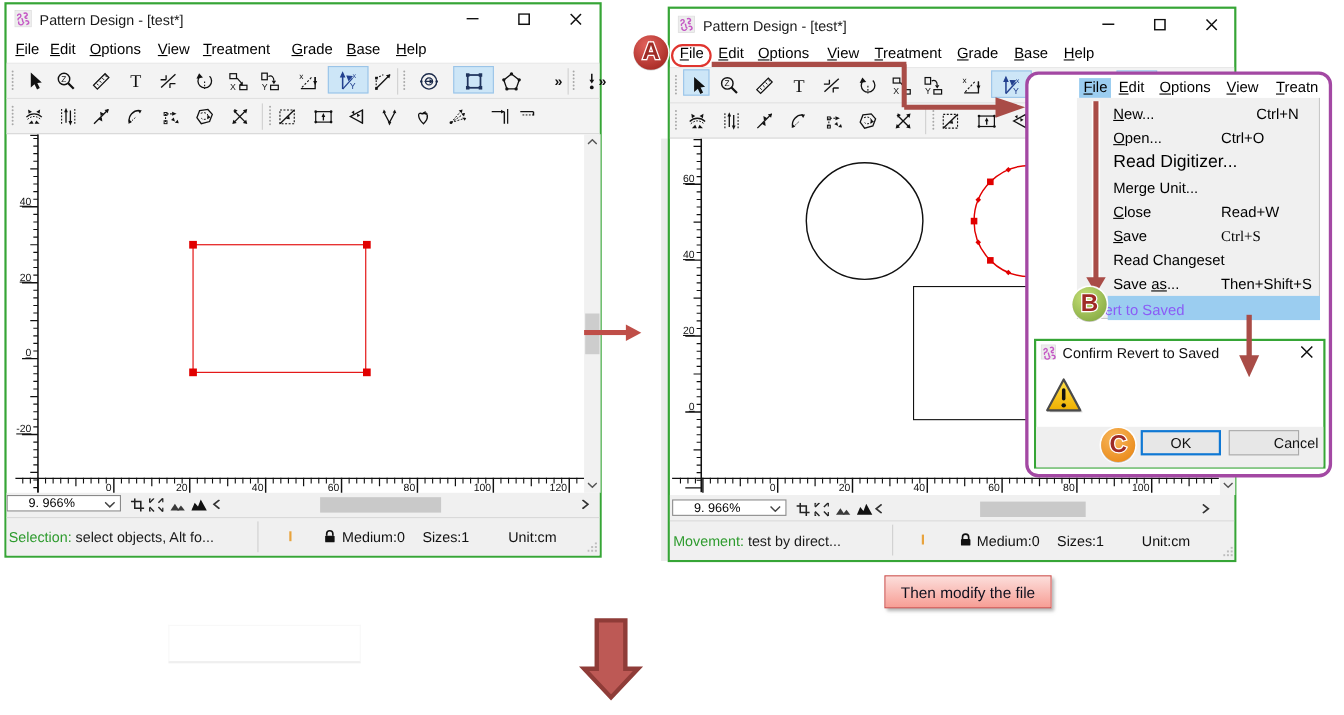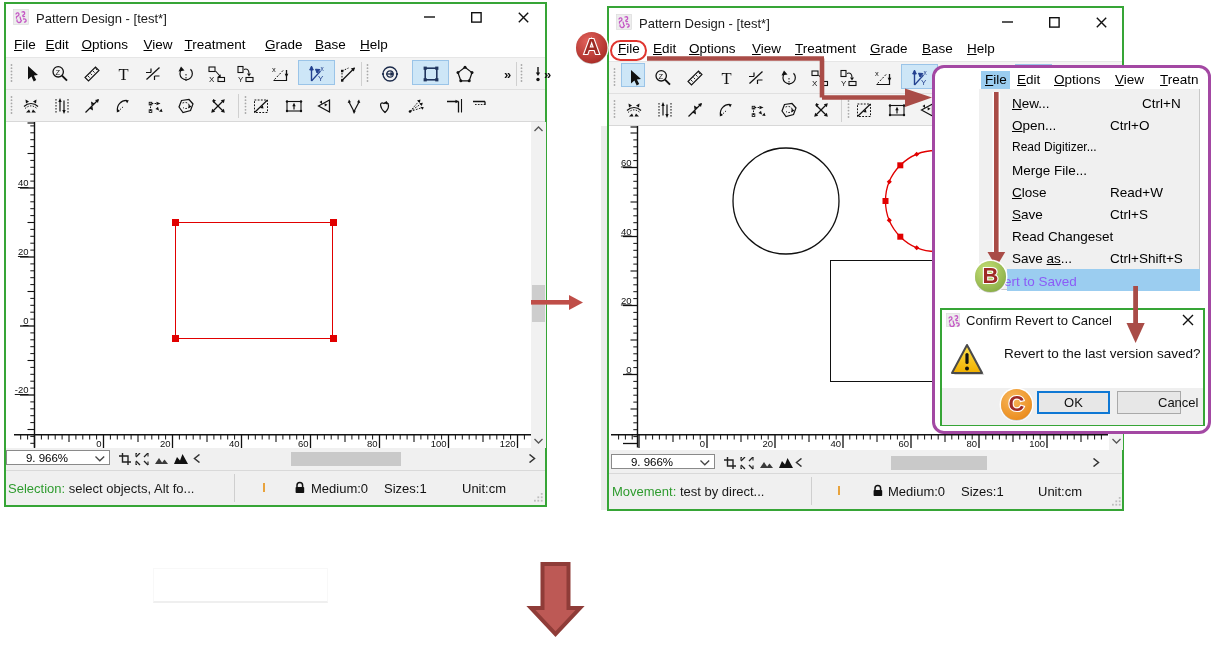--- a/index.html
+++ b/index.html
@@ -974,59 +974,58 @@
 <div style="position:absolute;left:985px;top:71px;height:17px;line-height:17px;font-size:13.5px;font-family:'Liberation Sans',sans-serif;color:#000;z-index:11;"><u>F</u>ile</div>
 <div style="position:absolute;left:1017px;top:71px;height:17px;line-height:17px;font-size:13.5px;font-family:'Liberation Sans',sans-serif;color:#000;z-index:11;"><u>E</u>dit</div>
 <div style="position:absolute;left:1054px;top:71px;height:17px;line-height:17px;font-size:13.5px;font-family:'Liberation Sans',sans-serif;color:#000;z-index:11;"><u>O</u>ptions</div>
 <div style="position:absolute;left:1115px;top:71px;height:17px;line-height:17px;font-size:13.5px;font-family:'Liberation Sans',sans-serif;color:#000;z-index:11;"><u>V</u>iew</div>
 <div style="position:absolute;left:1160px;top:71px;height:17px;line-height:17px;font-size:13.5px;font-family:'Liberation Sans',sans-serif;color:#000;z-index:11;"><u>T</u>reatn</div>
 <div style="position:absolute;left:979px;top:89px;width:221px;height:201px;background:#f0f0f0;border-right:1px solid #c8c8c8;border-bottom:1px solid #c8c8c8;z-index:11;"></div>
 <div style="position:absolute;left:1012px;top:94.9px;height:17px;line-height:17px;font-size:13.5px;font-family:'Liberation Sans',sans-serif;color:#000;z-index:12;"><u>N</u>ew...</div>
 <div style="position:absolute;left:1110px;top:94.9px;height:17px;line-height:17px;font-size:13.5px;font-family:'Liberation Sans',sans-serif;color:#000;z-index:12;margin-left:32px;">Ctrl+N</div>
 <div style="position:absolute;left:1012px;top:117.1px;height:17px;line-height:17px;font-size:13.5px;font-family:'Liberation Sans',sans-serif;color:#000;z-index:12;"><u>O</u>pen...</div>
 <div style="position:absolute;left:1110px;top:117.1px;height:17px;line-height:17px;font-size:13.5px;font-family:'Liberation Sans',sans-serif;color:#000;z-index:12;text-align:center;">Ctrl+O</div>
-<div style="position:absolute;left:1012px;top:139.3px;height:17px;line-height:17px;font-size:12px;font-family:'Liberation Sans',sans-serif;color:#000;z-index:12;">Read Digitizer...</div>
-<div style="position:absolute;left:1012px;top:161.5px;height:17px;line-height:17px;font-size:13.5px;font-family:'Liberation Sans',sans-serif;color:#000;z-index:12;">Merge File...</div>
+<div style="position:absolute;left:1012px;top:139.3px;height:17px;line-height:17px;font-size:16px;font-family:'Liberation Sans',sans-serif;color:#000;z-index:12;">Read Digitizer...</div>
+<div style="position:absolute;left:1012px;top:161.5px;height:17px;line-height:17px;font-size:13.5px;font-family:'Liberation Sans',sans-serif;color:#000;z-index:12;">Merge Unit...</div>
 <div style="position:absolute;left:1012px;top:183.7px;height:17px;line-height:17px;font-size:13.5px;font-family:'Liberation Sans',sans-serif;color:#000;z-index:12;"><u>C</u>lose</div>
 <div style="position:absolute;left:1110px;top:183.7px;height:17px;line-height:17px;font-size:13.5px;font-family:'Liberation Sans',sans-serif;color:#000;z-index:12;">Read+W</div>
 <div style="position:absolute;left:1012px;top:205.9px;height:17px;line-height:17px;font-size:13.5px;font-family:'Liberation Sans',sans-serif;color:#000;z-index:12;"><u>S</u>ave</div>
-<div style="position:absolute;left:1110px;top:205.9px;height:17px;line-height:17px;font-size:13.5px;font-family:Liberation Sans, sans-serif;color:#000;z-index:12;">Ctrl+S</div>
+<div style="position:absolute;left:1110px;top:205.9px;height:17px;line-height:17px;font-size:13.5px;font-family:Liberation Serif, serif;color:#000;z-index:12;">Ctrl+S</div>
 <div style="position:absolute;left:1012px;top:228.1px;height:17px;line-height:17px;font-size:13.5px;font-family:'Liberation Sans',sans-serif;color:#000;z-index:12;">Read Changeset</div>
 <div style="position:absolute;left:1012px;top:250.3px;height:17px;line-height:17px;font-size:13.5px;font-family:Liberation Sans, sans-serif;color:#000;z-index:12;">Save <u>as</u>...</div>
-<div style="position:absolute;left:1110px;top:250.3px;height:17px;line-height:17px;font-size:13.5px;font-family:'Liberation Sans',sans-serif;color:#000;z-index:12;">Ctrl+Shift+S</div>
+<div style="position:absolute;left:1110px;top:250.3px;height:17px;line-height:17px;font-size:13.5px;font-family:'Liberation Sans',sans-serif;color:#000;z-index:12;">Then+Shift+S</div>
 <div style="position:absolute;left:1007px;top:269px;width:193px;height:22px;background:#9bcdf0;z-index:11;"></div>
 <div style="position:absolute;left:980px;top:272.5px;height:17px;line-height:17px;font-size:13.5px;font-family:'Liberation Sans',sans-serif;color:#8b5cf6;z-index:12;"><u>R</u>evert to Saved</div>
 <div style="position:absolute;left:940px;top:307.5px;width:265px;height:118.5px;background:#fff;border:2px solid #36a536;z-index:13;"></div>
 <svg style="position:absolute;left:946px;top:313px;z-index:14;" width="14" height="14" viewBox="0 0 14 14">
       <rect x="0.5" y="0.5" width="13" height="13" fill="#ededed" stroke="#d8d8d8" stroke-width="0.6"></rect>
       <g stroke="#c558c5" stroke-width="1.3" fill="none" stroke-linecap="round">
         <path d="M3,5 C4.5,2.5 7,4.5 5.5,6.5 C4,8 3,7 3.5,9"></path>
         <path d="M9,3 C12,2 12.5,5 10.5,5.8 C9,6.4 10,8 11.5,7.5"></path>
         <path d="M4,11 C3.5,13.5 6.5,14.5 8,12.5"></path>
         <path d="M10.5,10 C13.5,9.5 14,12.5 11.5,13.2"></path>
         <path d="M7,8 C8,9.5 7,11 8.5,11.5"></path>
       </g>
     </svg>
-<div style="position:absolute;left:966px;top:313px;height:16px;line-height:16px;font-size:13px;font-family:'Liberation Sans',sans-serif;color:#111;z-index:14;">Confirm Revert to Cancel</div>
+<div style="position:absolute;left:966px;top:313px;height:16px;line-height:16px;font-size:13px;font-family:'Liberation Sans',sans-serif;color:#111;z-index:14;">Confirm Revert to Saved</div>
 <svg style="position:absolute;left:1182px;top:314px;z-index:14;" width="12" height="12" viewBox="0 0 12 12">
       <path d="M1,1 L11,11 M11,1 L1,11" stroke="#111" stroke-width="1.4"></path>
     </svg>
 <svg style="position:absolute;left:950px;top:342px;z-index:14;" width="36" height="34" viewBox="0 0 36 34">
       <defs>
         <linearGradient id="wt" x1="0" y1="0" x2="0" y2="1">
           <stop offset="0" stop-color="#ffe14a"></stop>
           <stop offset="1" stop-color="#efaf00"></stop>
         </linearGradient>
       </defs>
       <polygon points="17,3 32,31 2,31" fill="#9a9a9a" opacity="0.55" transform="translate(2.2,1.8)"></polygon>
       <polygon points="17,3 32,31 2,31" fill="url(#wt)" stroke="#4a4a4a" stroke-width="2" stroke-linejoin="round"></polygon>
       <rect x="15.4" y="11" width="3.2" height="11" rx="1.6" fill="#111"></rect>
       <circle cx="17" cy="26.5" r="2" fill="#111"></circle>
     </svg>
-<div style="position:absolute;left:1004px;top:344.5px;height:17px;line-height:17px;font-size:13.5px;font-family:'Liberation Sans',sans-serif;color:#111;z-index:14;">Revert to the last version saved?</div>
 <div style="position:absolute;left:942px;top:388px;width:261px;height:36.5px;background:#efefef;z-index:13;"></div>
 <div style="position:absolute;left:1037px;top:391px;width:73px;height:23px;background:#e7e7e7;border:2px solid #0f78d4;z-index:14;text-align:center;font-size:13px;line-height:19px;font-family:'Liberation Sans',sans-serif;color:#111;">OK</div>
 <div style="position:absolute;left:1117px;top:391px;width:64px;height:23px;background:#e7e7e7;border:1px solid #a9a9a9;z-index:14;text-align:center;font-size:13px;line-height:21px;font-family:'Liberation Sans',sans-serif;color:#111;padding-left:40px;">Cancel</div>
 <svg style="position:absolute;left:528px;top:290px;z-index:5;" width="60" height="24" viewBox="0 0 60 24">
       <rect x="3" y="10" width="40" height="4.6" fill="#bf4e48"></rect>
       <polygon points="41,5 55,12.4 41,20" fill="#bf4e48"></polygon>
     </svg>
 <svg style="position:absolute;left:644px;top:52px;z-index:12;" width="292" height="58" viewBox="0 0 292 58">
       <g fill="none" stroke="#a94c47" stroke-width="4.6">
         <path d="M3,6.5 H180 M178,6.5 V45.5 M178,45.5 H262"></path>
@@ -1072,16 +1071,17 @@
         <radialGradient id="gc" cx="0.38" cy="0.3" r="0.9">
           <stop offset="0" stop-color="#f7b75c"></stop>
           <stop offset="1" stop-color="#e8820e"></stop>
         </radialGradient>
       </defs>
       <circle cx="19.5" cy="19.5" r="17.0" fill="#ffffff" opacity="0.95"></circle>
       <circle cx="19.5" cy="20.3" r="15.5" fill="#00000033"></circle>
       <circle cx="19.5" cy="19.5" r="15.5" fill="url(#gc)"></circle>
       <text x="19.5" y="25.5" text-anchor="middle" font-size="22" font-weight="bold" font-family="Liberation Sans" fill="#9e2b25" stroke="#ffffff" stroke-width="2.2" paint-order="stroke">C</text>
     </svg>
+<div style="position:absolute;left:804px;top:523px;width:152px;height:30px;background:linear-gradient(#fcdedb,#f79e95);border:1px solid #cc4b48;box-shadow:2.5px 2.5px 3px rgba(120,120,120,0.55);z-index:6;text-align:center;font-size:14px;line-height:30px;font-family:'Liberation Sans',sans-serif;color:#10101e;">Then modify the file</div>
 <div style="position:absolute;left:153px;top:568px;width:175px;height:35px;background:#fff;border:1px solid #f8f8f8;border-bottom:2px solid #efefef;z-index:1;"></div>
 <svg style="position:absolute;left:526px;top:560px;z-index:6;" width="60" height="80" viewBox="0 0 60 80">
       <polygon points="16.5,4 42.5,4 42.5,48 54,48 29.5,74 5,48 16.5,48" fill="#bd5955" stroke="#8f3c38" stroke-width="4" stroke-linejoin="miter"></polygon>
     </svg>
   </div>
 </body></html>

